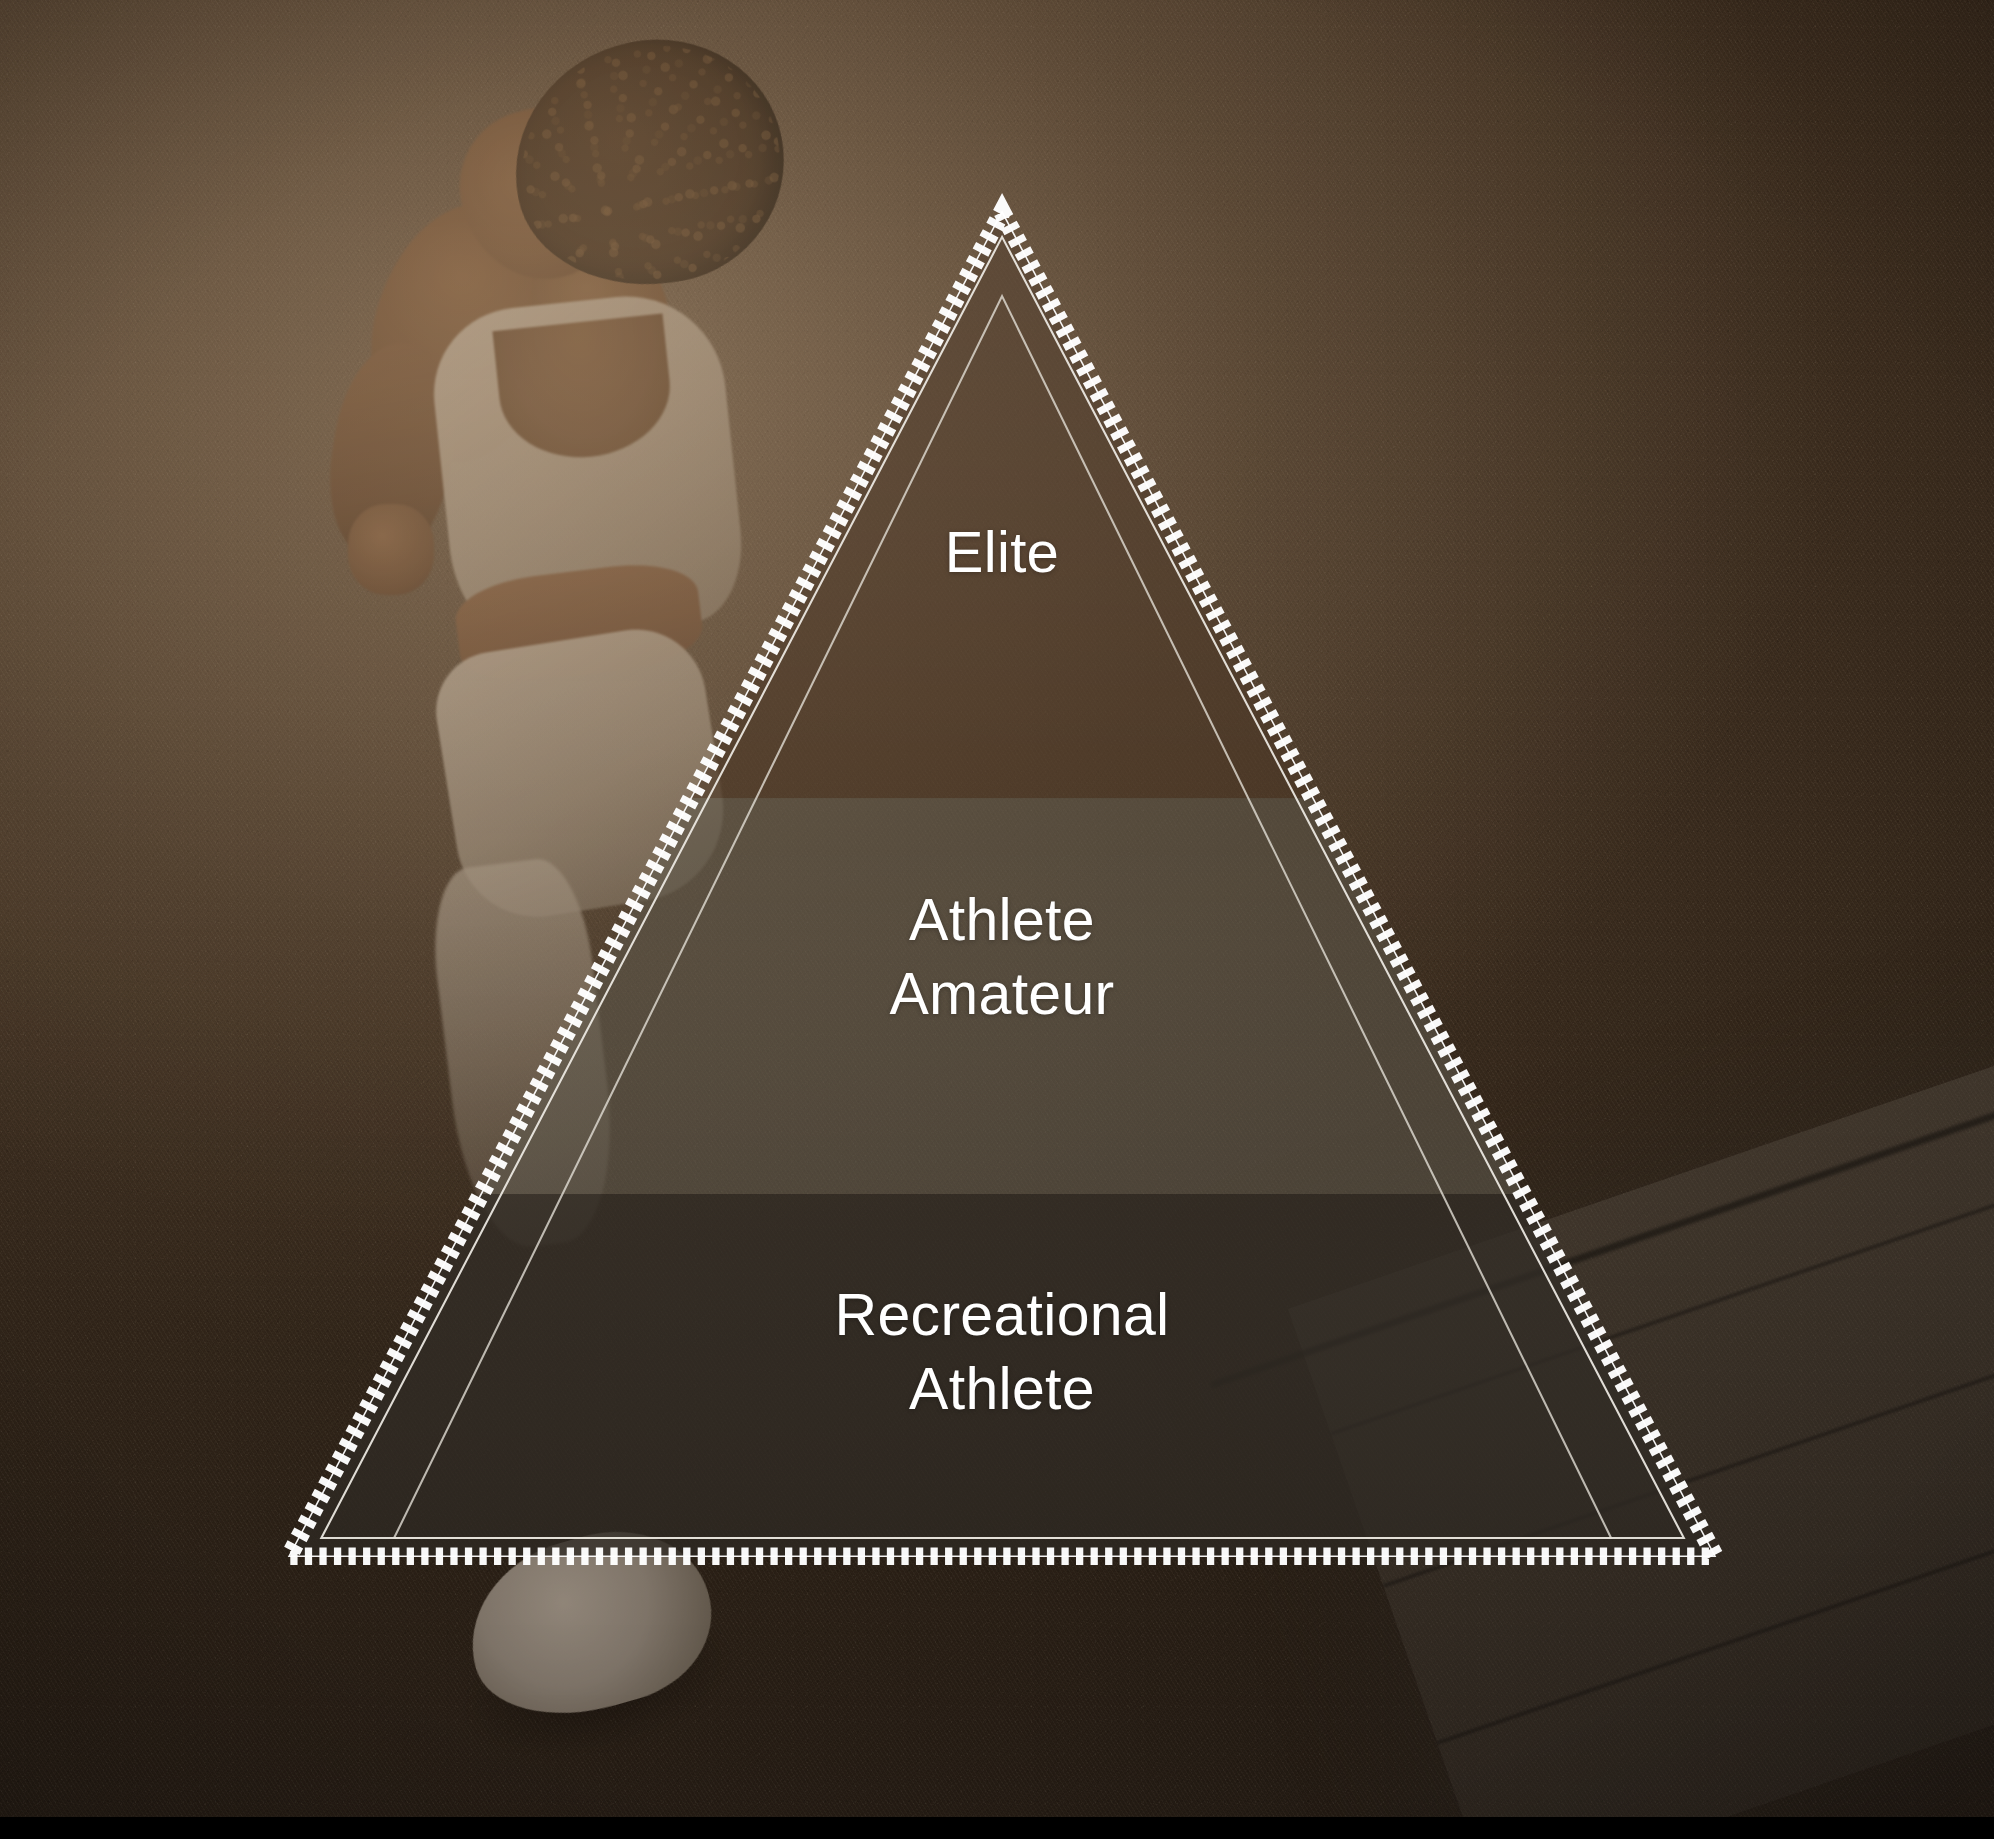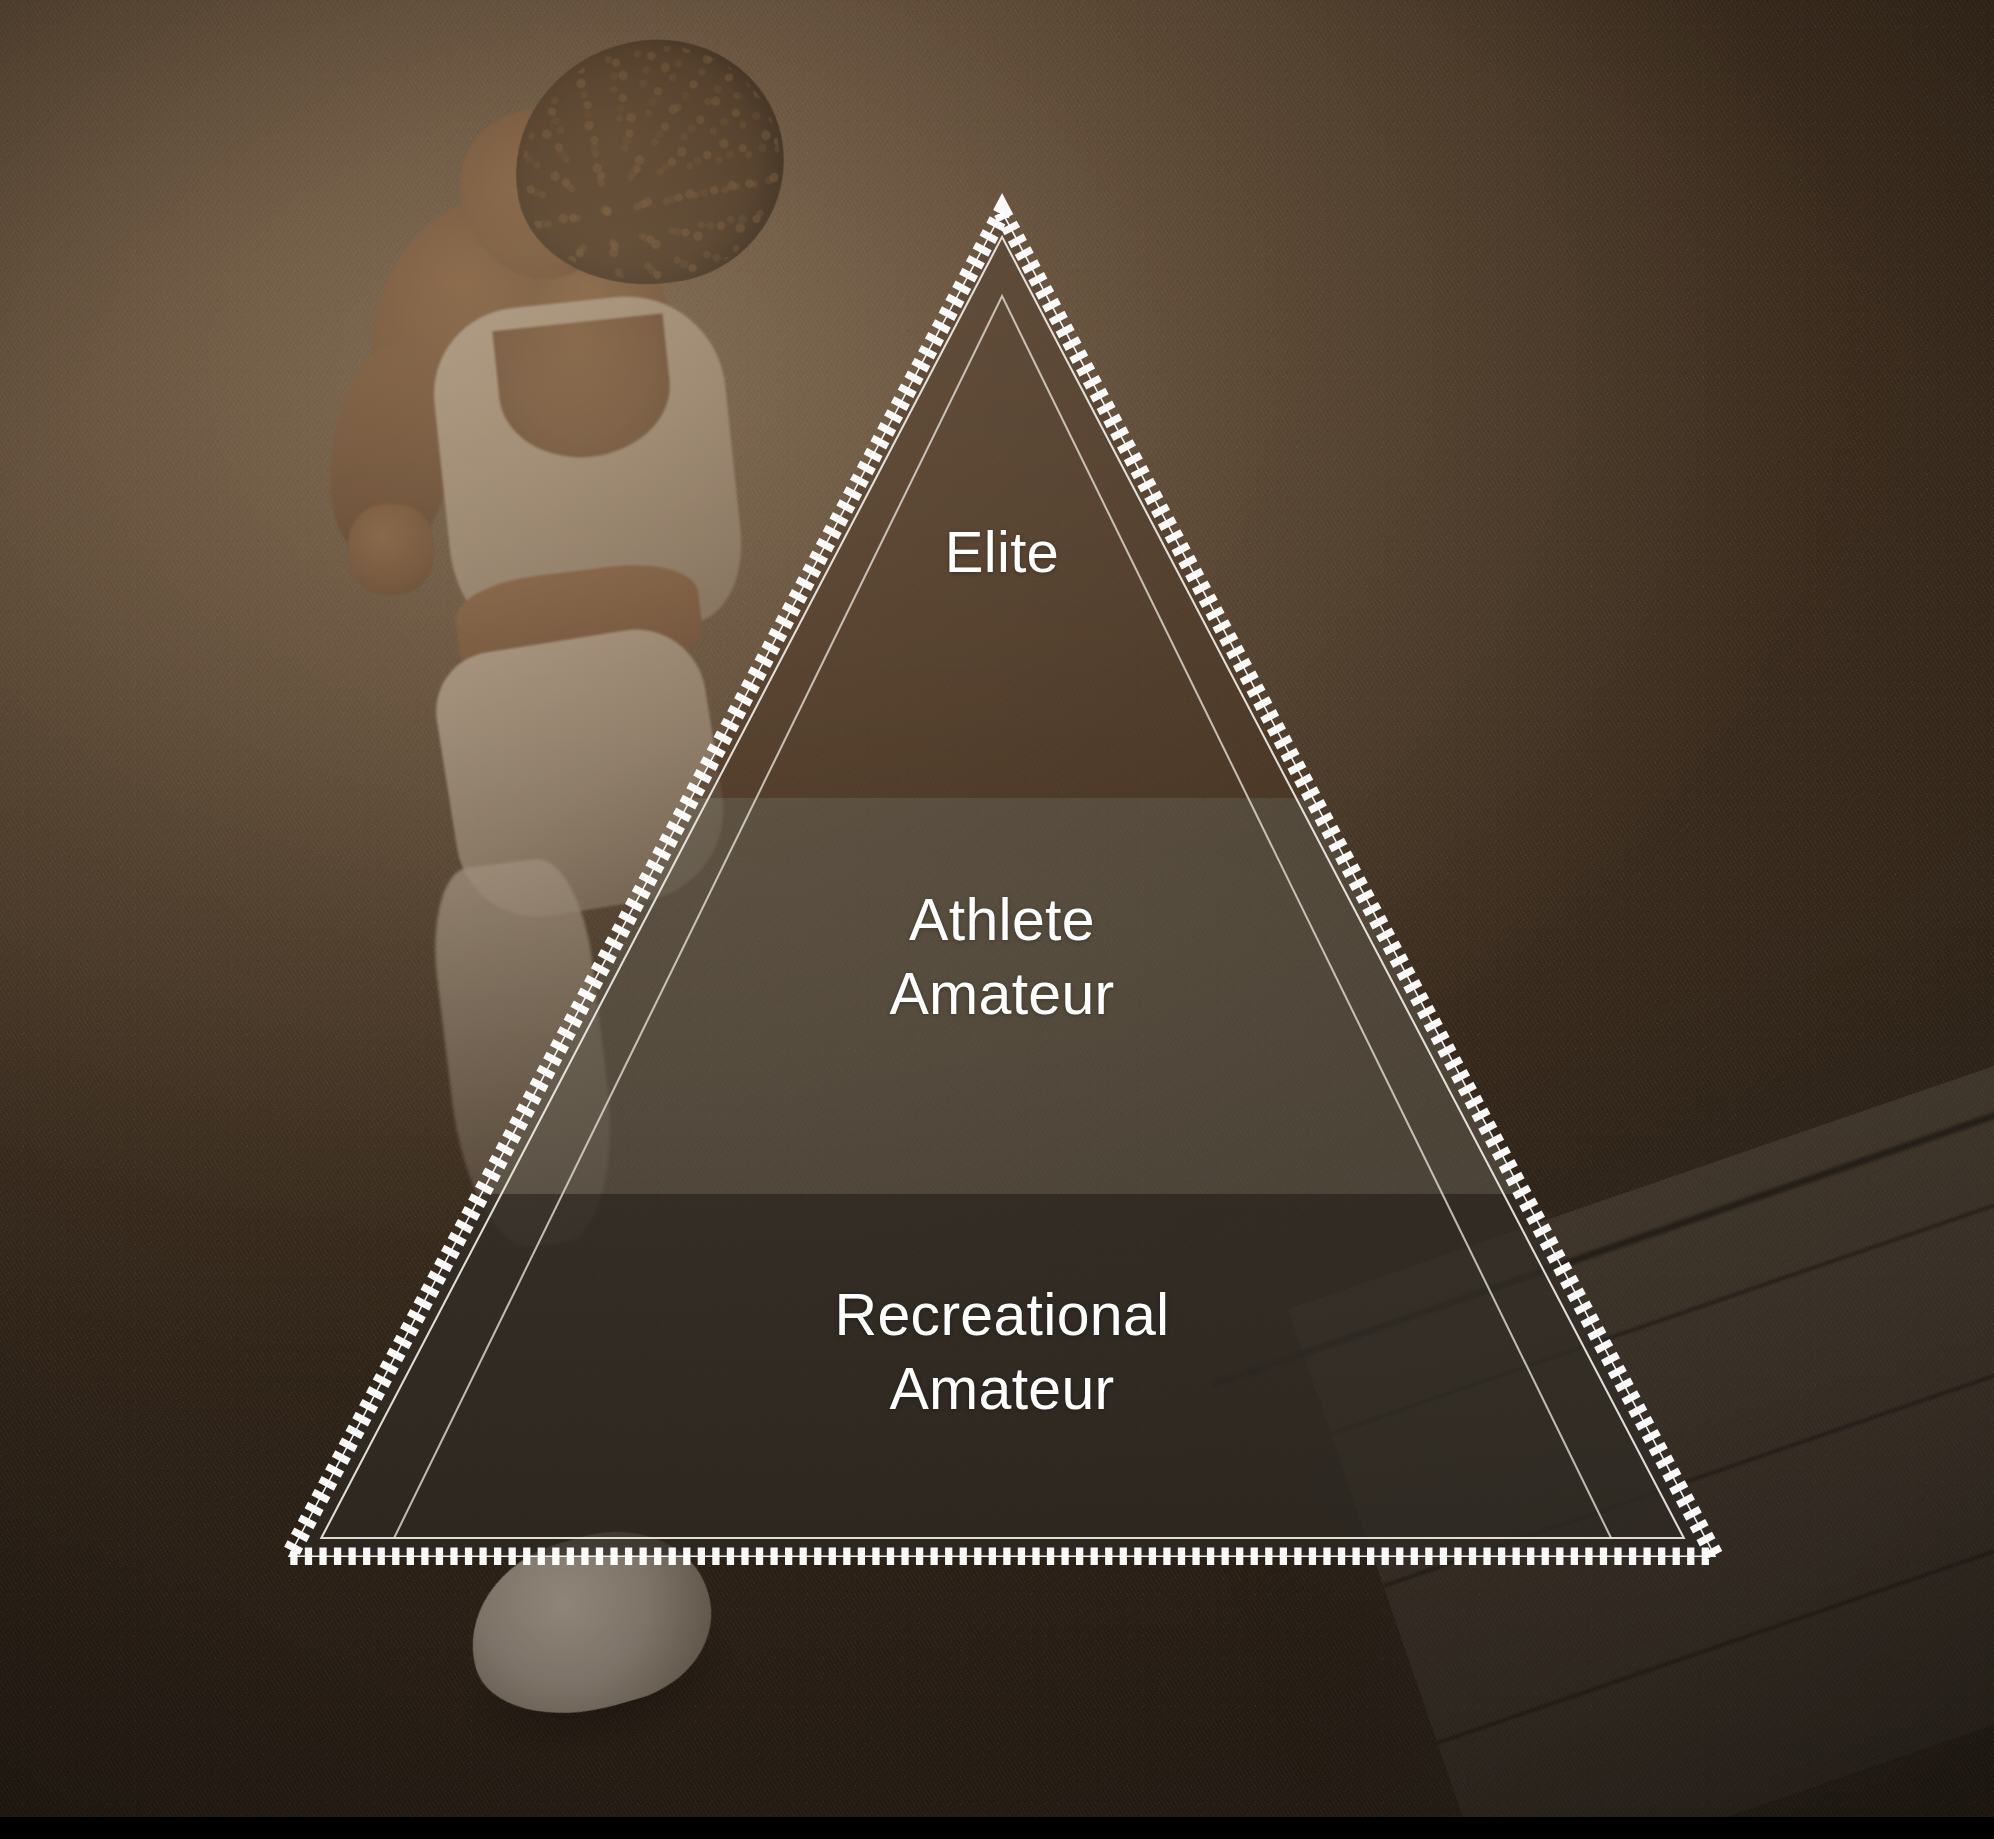--- a/index.html
+++ b/index.html
@@ -283,17 +283,17 @@
     <div class="tier-title">Elite</div>
   </div>
 
   <div class="tier-text axis" id="tier-amateur-text">
     <div class="tier-title">Athlete
 Amateur</div>
   </div>
 
   <div class="tier-text axis" id="tier-rec-text">
     <div class="tier-title">Recreational
-Amateur</div>
+Athlete</div>
   </div>
 
 </div>
 
 
 </body></html>

